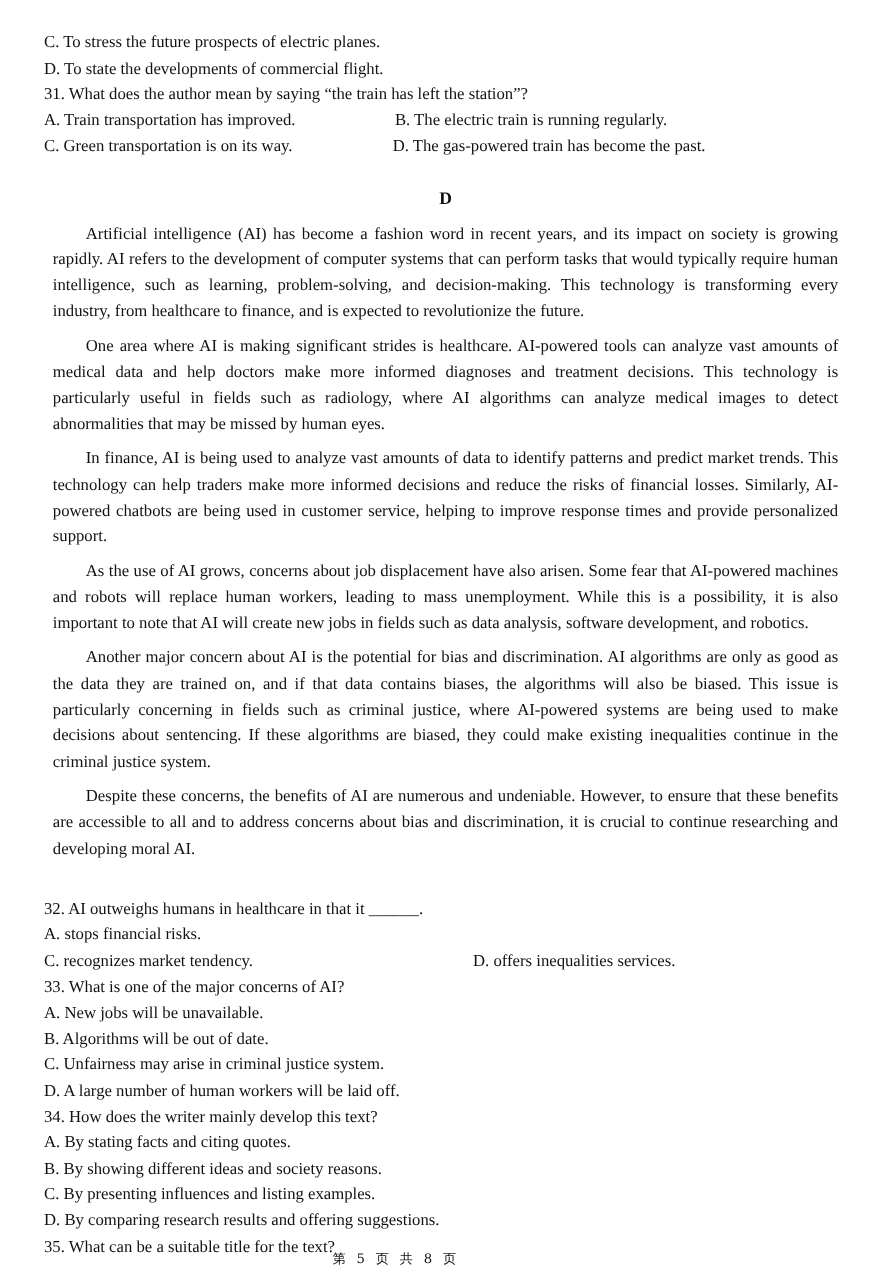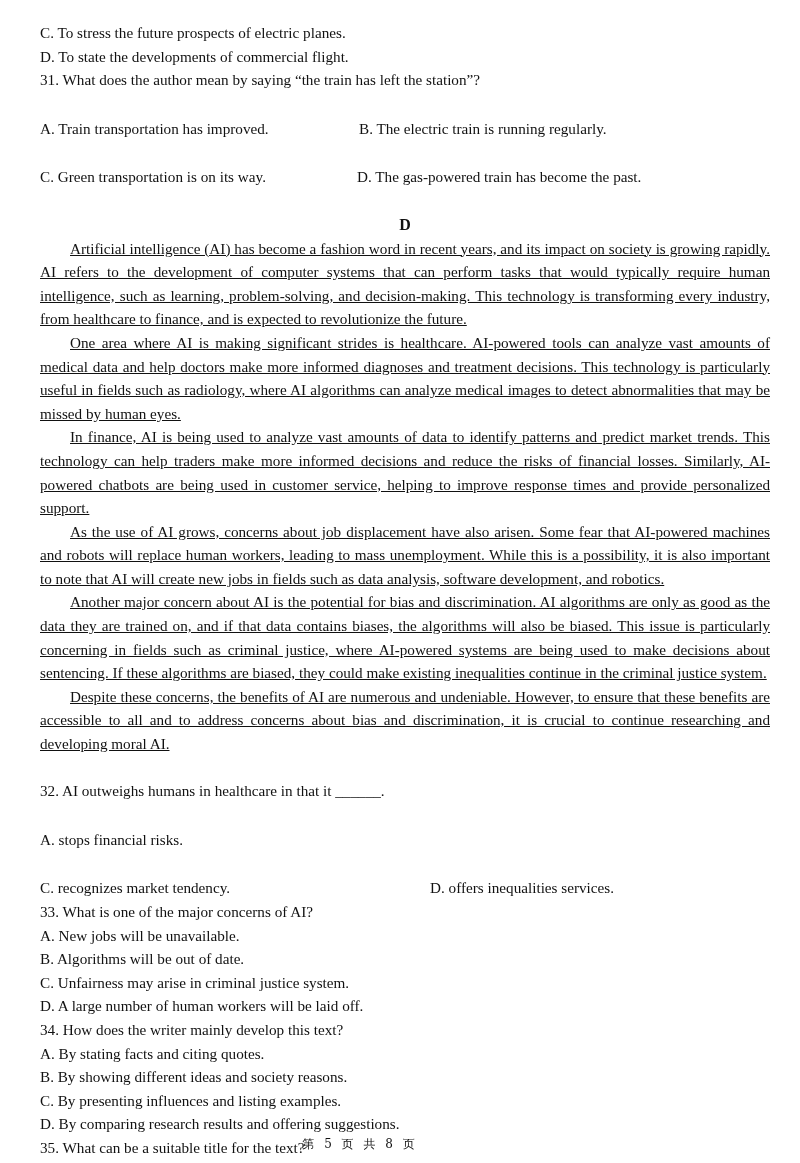--- a/index.html
+++ b/index.html
@@ -3,30 +3,30 @@
 <meta charset="utf-8">
 <style>
   html, body { margin: 0; padding: 0; background: #ffffff; }
   body {
     width: 800px; height: 1163px; position: relative; overflow: hidden;
     font-family: "Liberation Serif", "DejaVu Serif", serif;
     color: #111111;
     font-size: 15.2px;
     line-height: 23.6px;
   }
-  .page { position: absolute; left: 40px; top: 21px; width: 730px; }
+  .page { position: absolute; left: 40px; top: 27px; width: 730px; }
   .line { white-space: nowrap; }
-  .two-col { position: relative; height: 23.6px; white-space: nowrap; margin-top: 25px; }
+  .two-col { position: relative; height: 23.6px; white-space: nowrap; }
   .two-col .col-b { position: absolute; top: 0; }
   .section-title {
     text-align: center; font-weight: bold; font-size: 16px;
     margin-top: 24px; height: 23.6px; line-height: 23.6px;
   }
   .para {
-    text-align: justify; text-indent: 30px; margin: 0; text-decoration: underline;
+    text-align: justify; text-indent: 30px; margin: 8px;
   }
   .gap { height: 23.6px; }
   .footer {
     position: absolute; top: 1118px; left: 0; width: 720px;
     text-align: center; font-size: 12px; letter-spacing: 3px;
     font-family: "DejaVu Serif", "Liberation Serif", serif;
     margin-top: 15px;
   }
 </style>
 </head>

